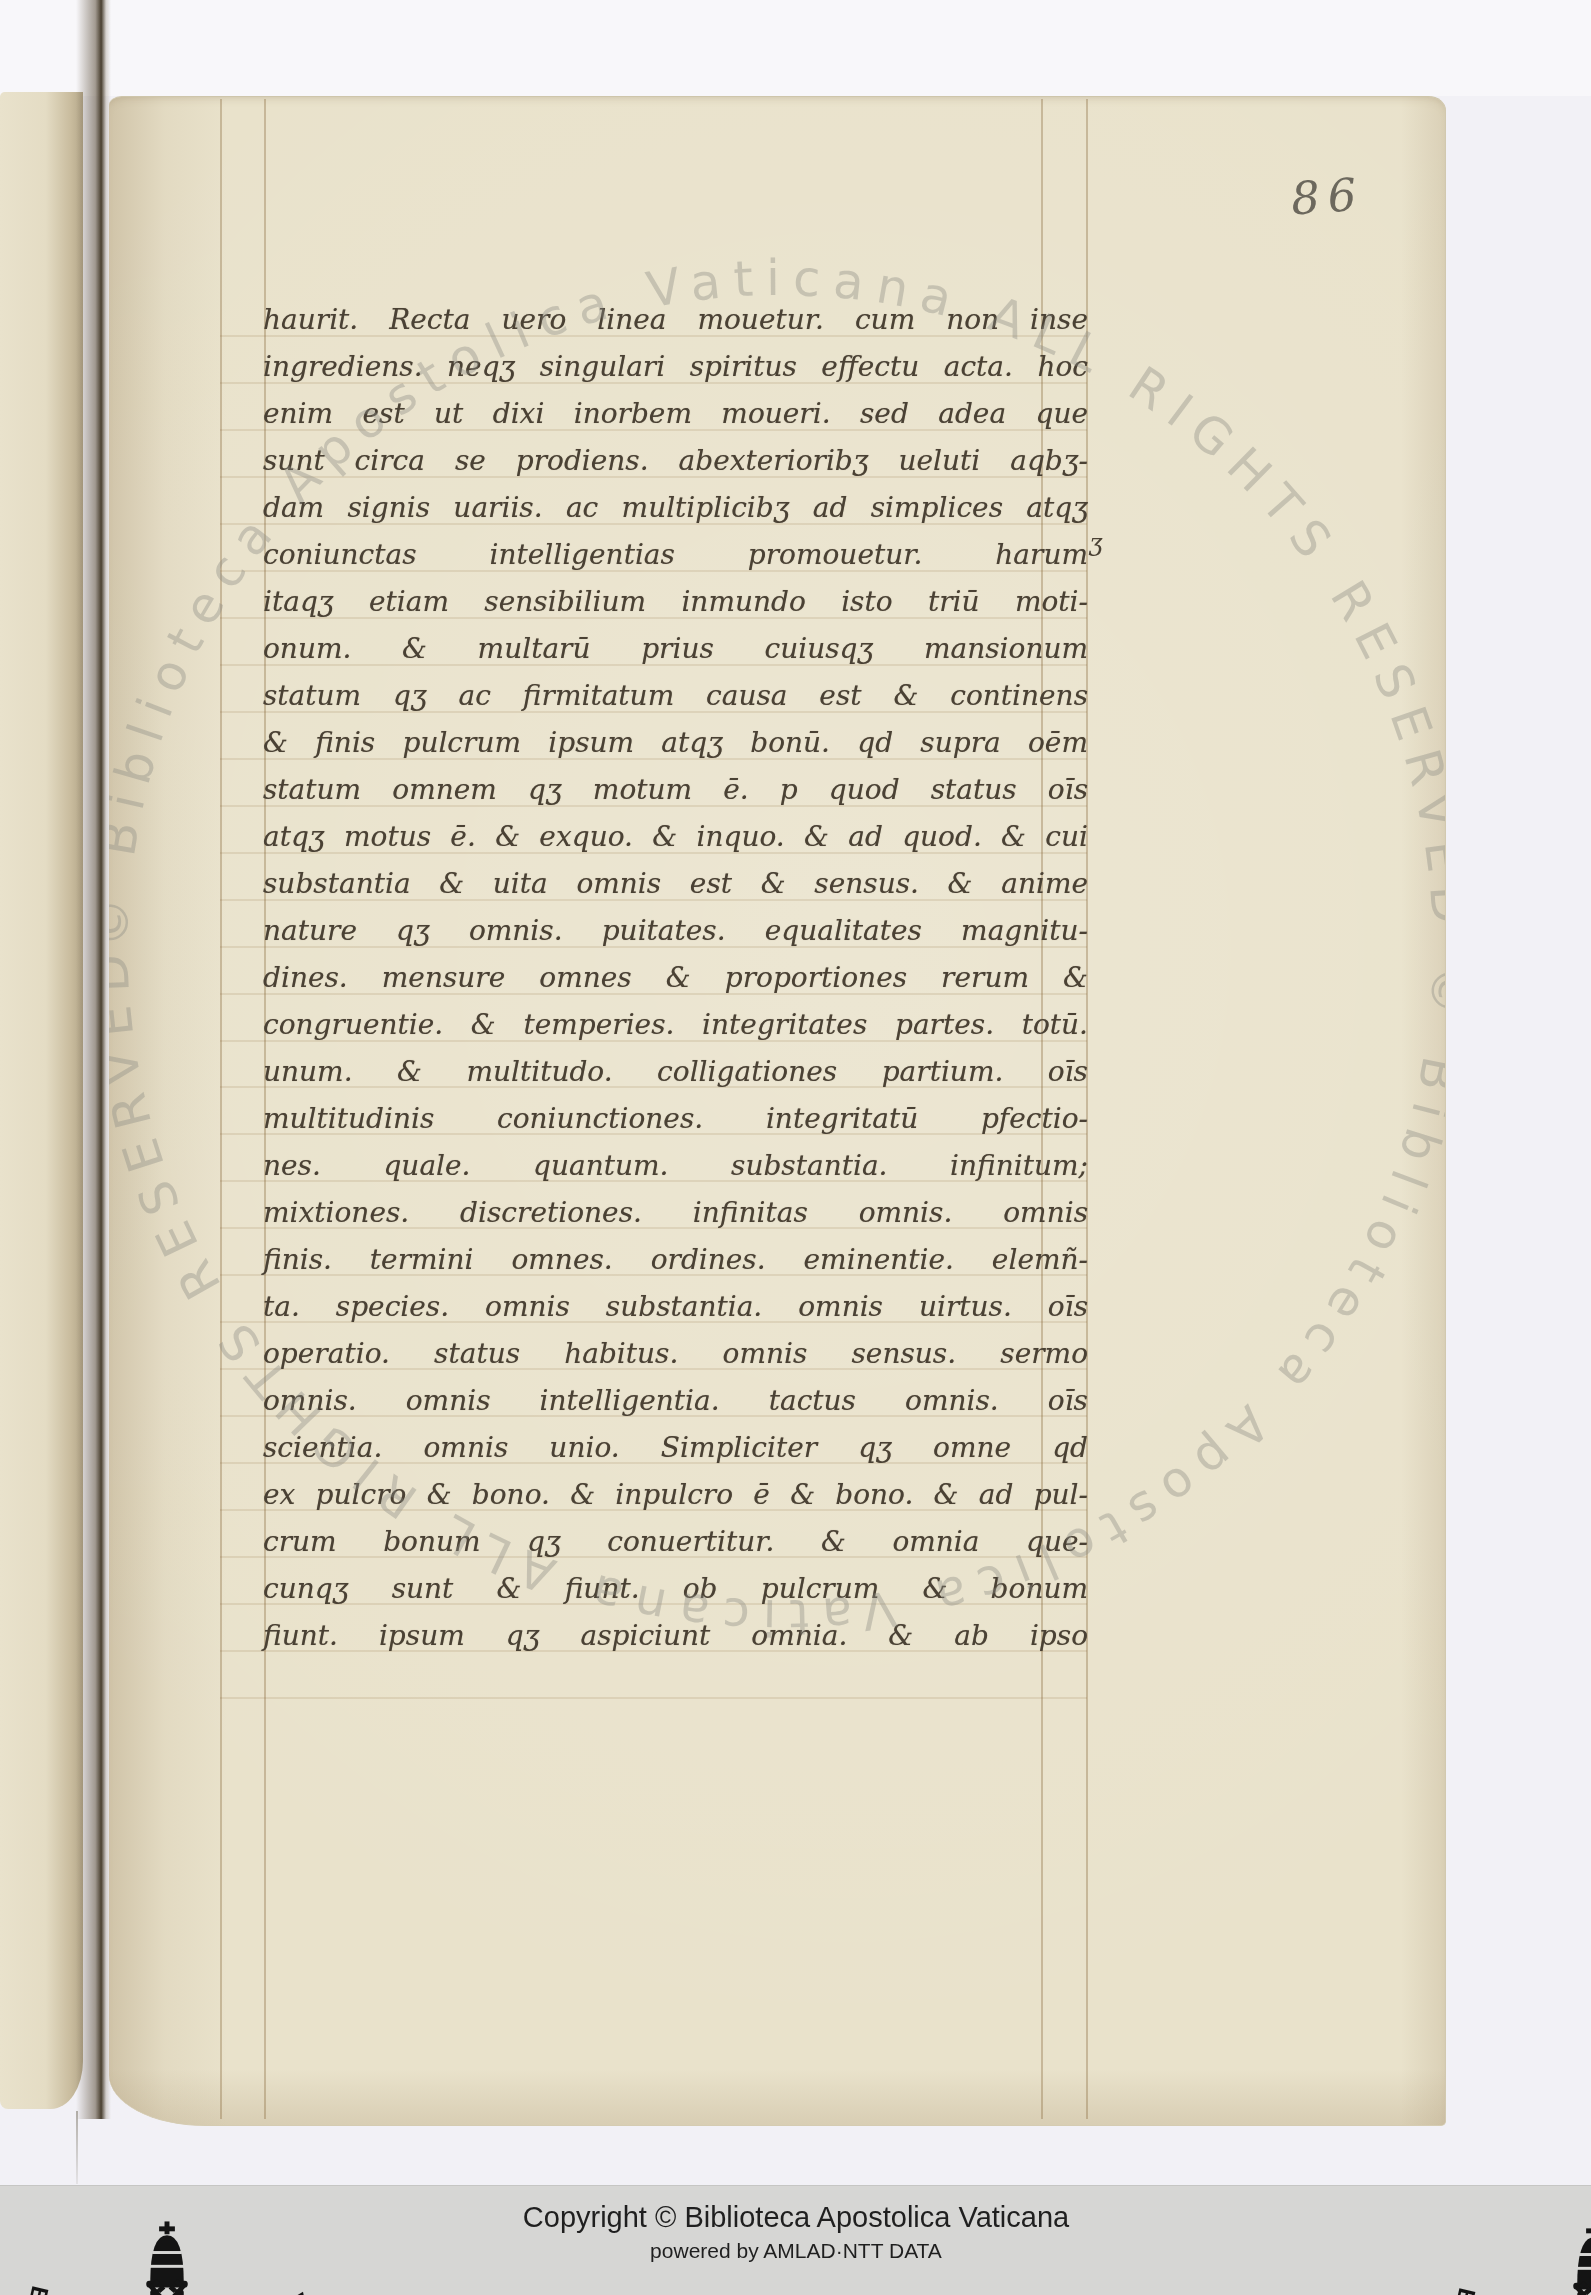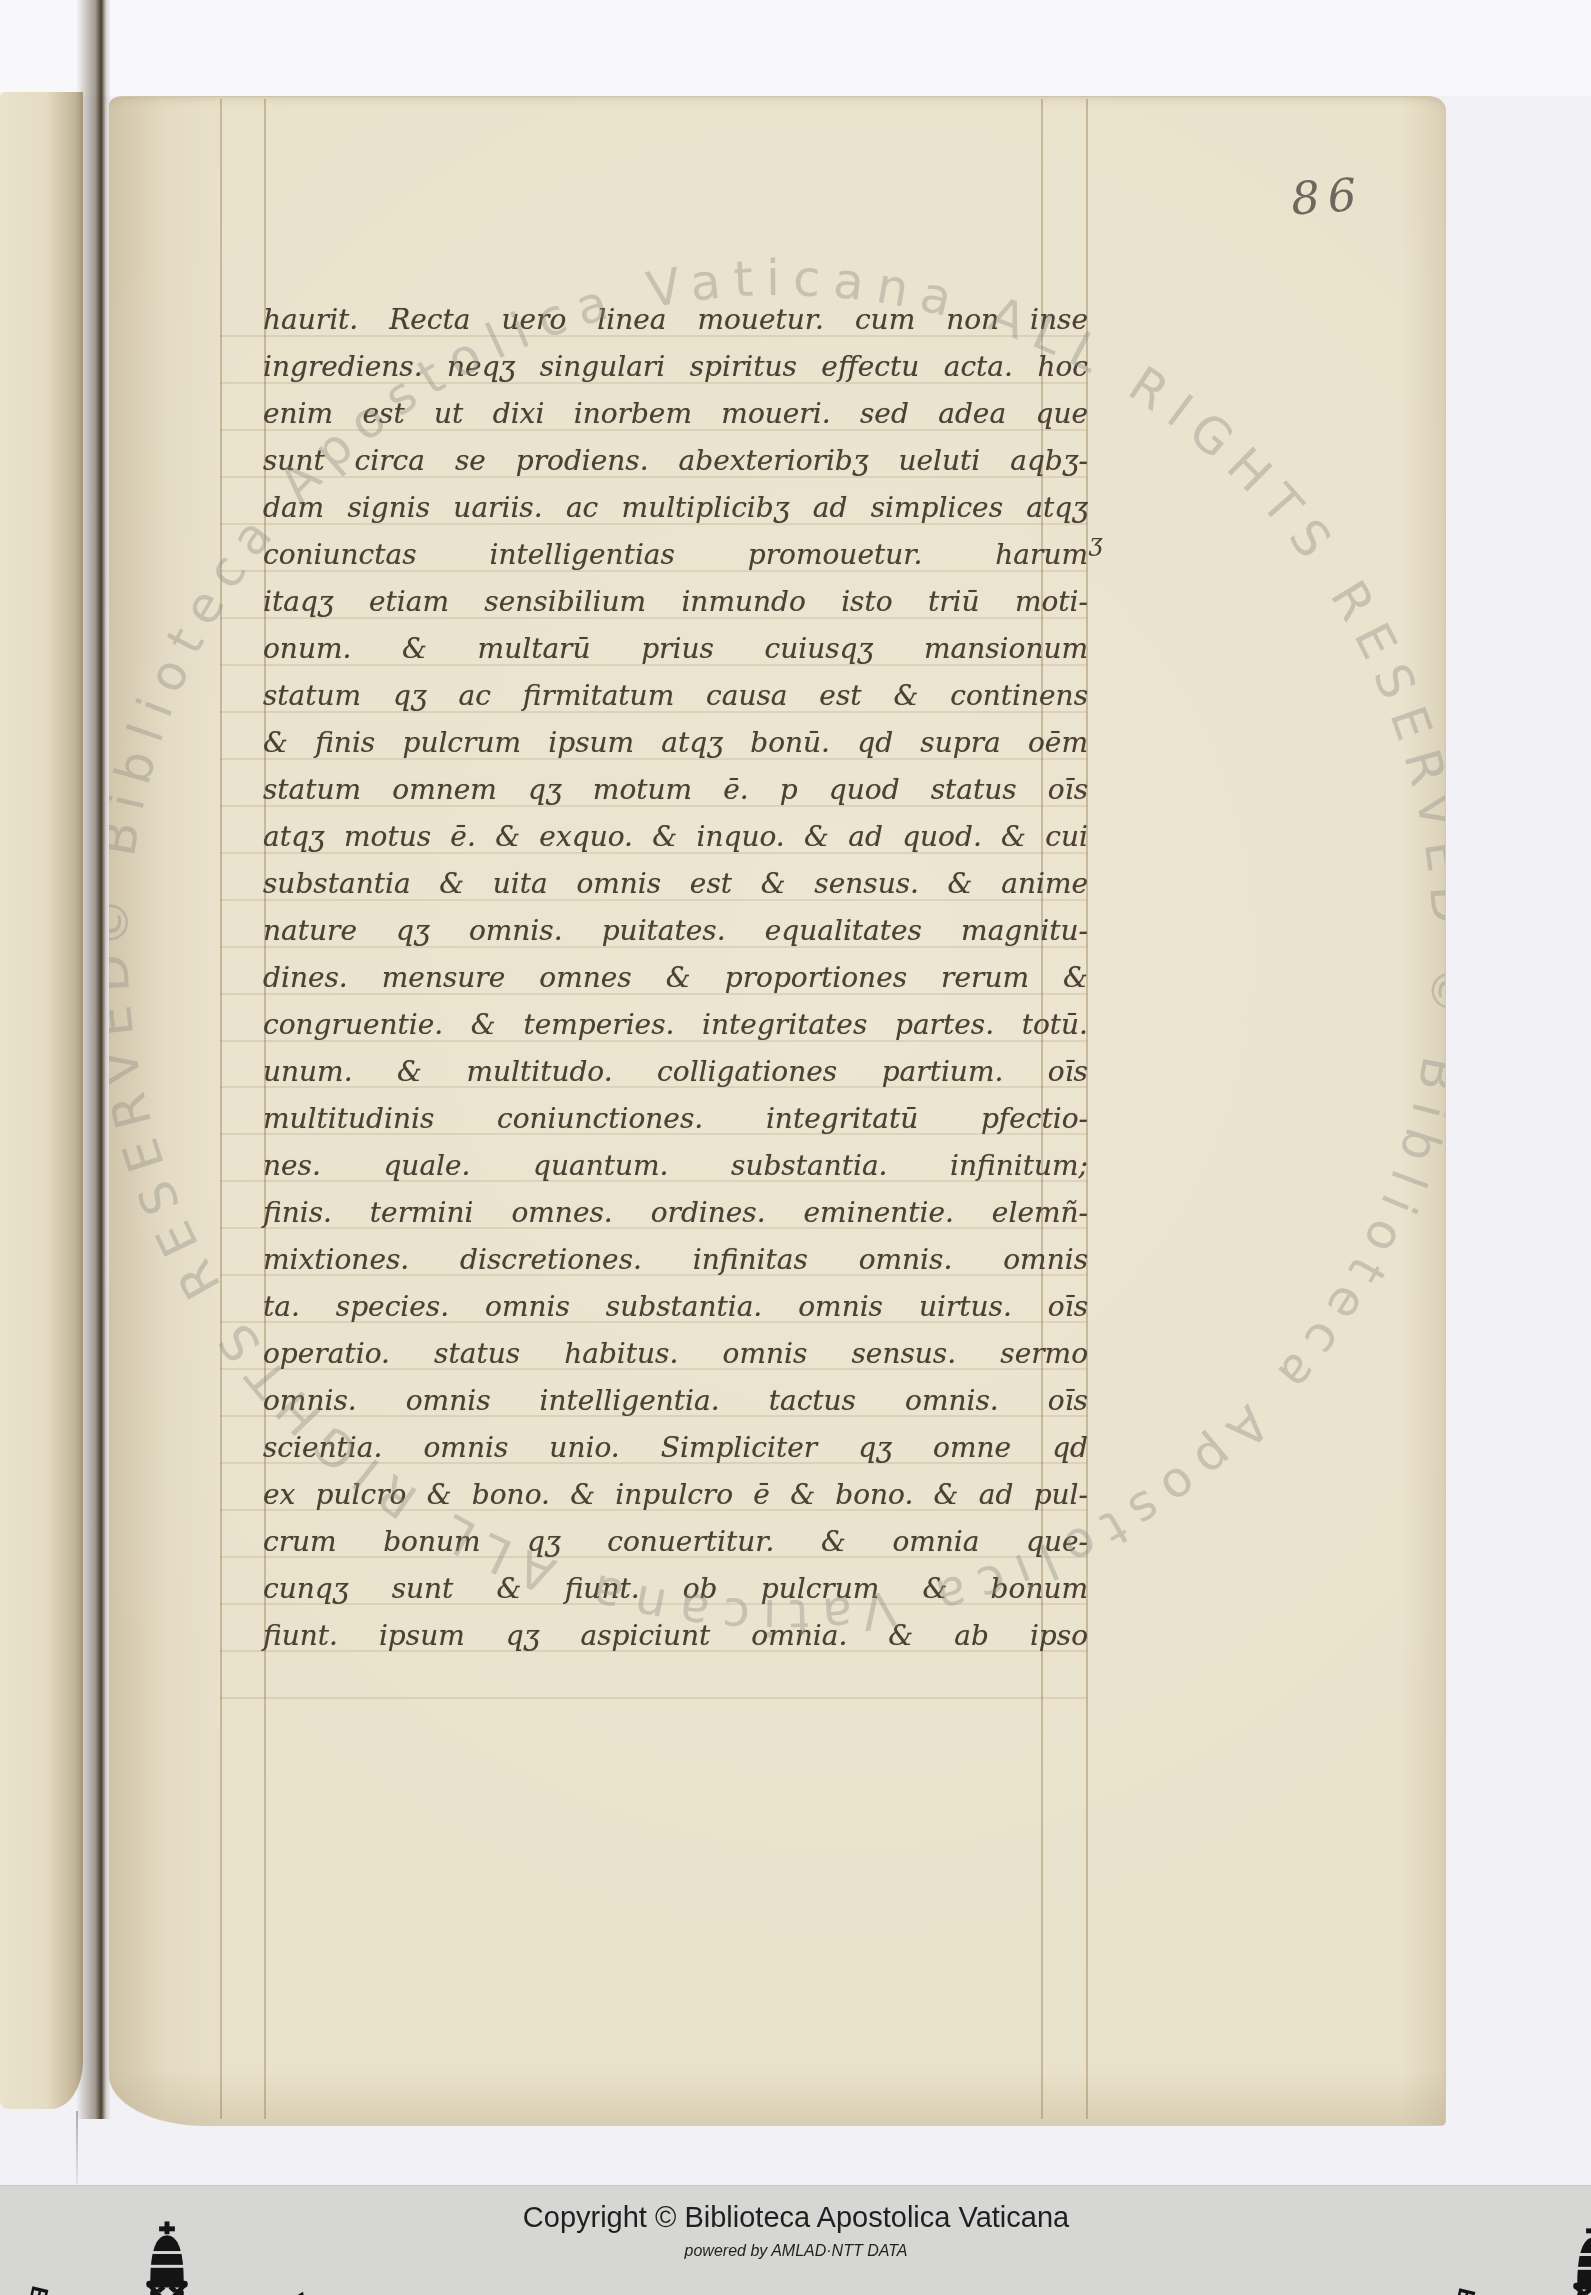--- a/index.html
+++ b/index.html
@@ -71,21 +71,21 @@
     position:absolute;left:0;top:2185px;width:1592px;height:111px;
     background:#d6d6d4;border-top:0.8px solid #c6c6c4;
   }
   .footer-center{
     position:absolute;left:0;top:2185px;width:1592px;height:111px;
     display:flex;flex-direction:column;align-items:center;
     padding-top:14px;box-sizing:border-box;color:#1f1f1f;
   }
   .footer-copyright{font-size:29px;line-height:37px;}
   .footer-url{font-size:23px;line-height:33px;}
-  .footer-powered{font-size:16px;line-height:29px;font-style:italic;}
+  .footer-powered{font-size:21px;line-height:29px;}
   .logo-svg{position:absolute;overflow:visible;}
   .logo-arc-text{
     font-family:"Liberation Sans",sans-serif;font-size:15px;font-weight:700;
     letter-spacing:2px;fill:#141414;
   }
   .emblem{fill:#141414;}
   .page-edge-line{
     position:absolute;left:76px;top:2111px;width:2.4px;height:73px;
     background:linear-gradient(to bottom,rgba(150,145,135,.7),rgba(150,145,135,.15));
   }
@@ -152,22 +152,22 @@
       <div class="ms-line">&amp; finis pulcrum ipsum atqʒ bonū. qd supra oēm</div>
       <div class="ms-line">statum omnem qʒ motum ē. p quod status oīs</div>
       <div class="ms-line">atqʒ motus ē. &amp; exquo. &amp; inquo. &amp; ad quod. &amp; cui</div>
       <div class="ms-line">substantia &amp; uita omnis est &amp; sensus. &amp; anime</div>
       <div class="ms-line">nature qʒ omnis. puitates. equalitates magnitu-</div>
       <div class="ms-line">dines. mensure omnes &amp; proportiones rerum &amp;</div>
       <div class="ms-line">congruentie. &amp; temperies. integritates partes. totū.</div>
       <div class="ms-line">unum. &amp; multitudo. colligationes partium. oīs</div>
       <div class="ms-line">multitudinis coniunctiones. integritatū pfectio-</div>
       <div class="ms-line">nes. quale. quantum. substantia. infinitum;</div>
+      <div class="ms-line">mixtiones. discretiones. infinitas omnis. omnis</div>
       <div class="ms-line">finis. termini omnes. ordines. eminentie. elemñ-</div>
-      <div class="ms-line">mixtiones. discretiones. infinitas omnis. omnis</div>
       <div class="ms-line">ta. species. omnis substantia. omnis uirtus. oīs</div>
       <div class="ms-line">operatio. status habitus. omnis sensus. sermo</div>
       <div class="ms-line">omnis. omnis intelligentia. tactus omnis. oīs</div>
       <div class="ms-line">scientia. omnis unio. Simpliciter qʒ omne qd</div>
       <div class="ms-line">ex pulcro &amp; bono. &amp; inpulcro ē &amp; bono. &amp; ad pul-</div>
       <div class="ms-line">crum bonum qʒ conuertitur. &amp; omnia que-</div>
       <div class="ms-line">cunqʒ sunt &amp; fiunt. ob pulcrum &amp; bonum</div>
       <div class="ms-line">fiunt. ipsum qʒ aspiciunt omnia. &amp; ab ipso</div>
     </div>
 

